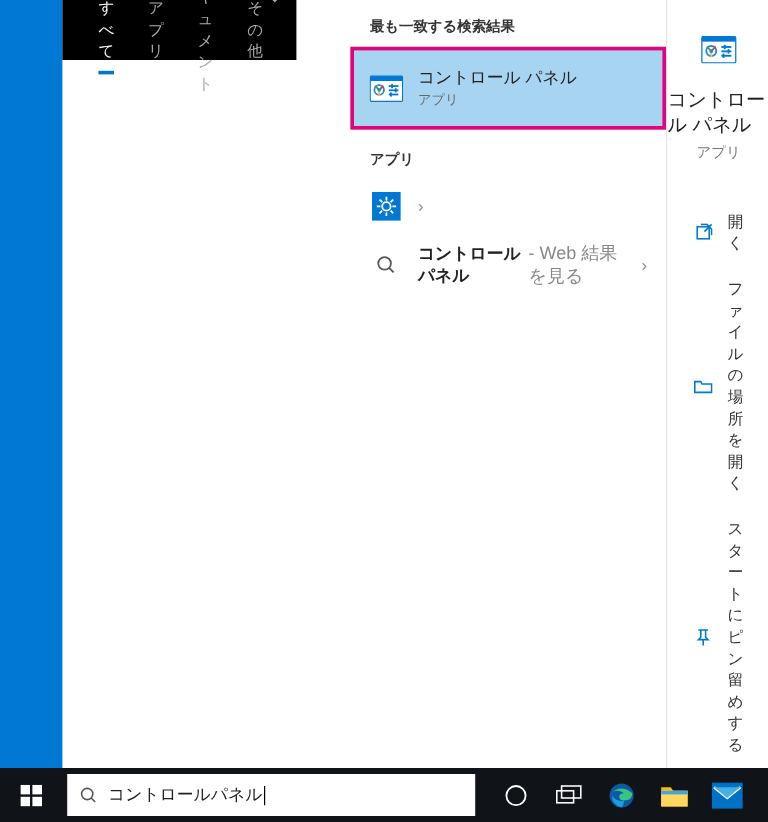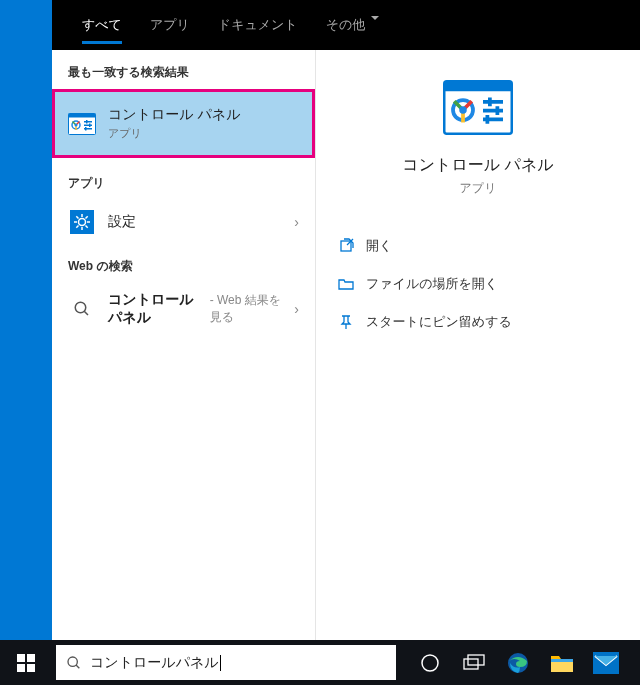--- a/index.html
+++ b/index.html
@@ -1,18 +1,18 @@
 <!DOCTYPE html>
 <html><head>
   <meta charset="utf-8">
   <style>
     * { margin: 0; padding: 0; box-sizing: border-box; font-family: "Yu Gothic UI", "Meiryo", sans-serif; }
     body { width: 640px; height: 685px; background: #0078d4; overflow: hidden; position: relative; }
     
-    .panel { position: absolute; left: 52px; top: 0; width: 588px; height: 640px; background: #fff; display: flex; flex-direction: column; }
+    .panel { position: absolute; left: 52px; top: 0; width: 588px; height: 640px; background: #fff; display: flex; flex-direction: row; gap: 45px; }
     
     .tabs { background: #000; height: 50px; display: flex; align-items: center; padding-left: 16px; }
     .tab { color: #aaa; font-size: 13px; padding: 16px 14px; cursor: pointer; position: relative; }
     .tab.active { color: #fff; }
     .tab.active::after { content: ""; position: absolute; left: 14px; right: 14px; bottom: 6px; height: 3px; background: #0078d4; }
     .tab-other { display: flex; align-items: flex-start; gap: 4px; }
     .chev-down { width: 0; height: 0; border-left: 4px solid transparent; border-right: 4px solid transparent; border-top: 4px solid #aaa; margin-left: 2px; }
     
     .content-row { display: flex; flex: 1; }
     .left { width: 264px; border-right: 1px solid #e5e5e5; padding-top: 0; }
@@ -21,21 +21,21 @@
     .section-label { font-size: 12px; font-weight: bold; color: #333; padding: 14px 16px 8px 16px; }
     
     .result-item { display: flex; align-items: center; padding: 8px 16px; gap: 12px; position: relative; }
     .result-item.selected { background: #a7d4f0; border: 3px solid #e6007e; margin: 0 0 3px 0; padding: 14px 13px; }
     .result-icon { width: 28px; height: 28px; display: flex; align-items: center; justify-content: center; flex-shrink: 0; }
     .result-text { flex: 1; }
     .result-title { font-size: 14px; color: #222; }
     .result-sub { font-size: 11px; color: #666; margin-top: 2px; }
     .result-chev { color: #888; font-size: 14px; }
     .web-search-text { display: flex; gap: 4px; align-items: baseline; }
-    .web-hint { font-size: 12px; color: #888; }
+    .web-hint { font-size: 15px; color: #888; }
     
     .big-icon { width: 70px; height: 55px; margin-bottom: 20px; }
     .detail-title { font-size: 16px; color: #222; margin-bottom: 4px; }
     .detail-sub { font-size: 12px; color: #777; margin-bottom: 30px; }
     
     .actions { align-self: stretch; padding: 0 22px; }
     .action-item { display: flex; align-items: center; gap: 12px; padding: 10px 0; cursor: pointer; text-align: center; }
     .action-icon { width: 16px; height: 16px; color: #0078d4; display: flex; align-items: center; justify-content: center; }
     .action-label { font-size: 13px; color: #333; }
     
@@ -106,27 +106,23 @@
               <line x1="12" y1="17" x2="12" y2="20"></line>
               <line x1="4" y1="12" x2="7" y2="12"></line>
               <line x1="17" y1="12" x2="20" y2="12"></line>
               <line x1="6.3" y1="6.3" x2="8.5" y2="8.5"></line>
               <line x1="15.5" y1="15.5" x2="17.7" y2="17.7"></line>
               <line x1="6.3" y1="17.7" x2="8.5" y2="15.5"></line>
               <line x1="15.5" y1="8.5" x2="17.7" y2="6.3"></line>
             </g>
           </svg>
         </div>
-        <div class="result-text">
-          <div class="result-title">設定</div>
-        </div>
         <div class="result-chev">›</div>
       </div>
 
-      <div class="section-label">Web の検索</div>
 
       <div class="result-item">
         <div class="result-icon">
           <svg width="18" height="18" viewBox="0 0 24 24" fill="none" stroke="#555" stroke-width="2">
             <circle cx="10" cy="10" r="7"></circle>
             <line x1="20" y1="20" x2="15" y2="15"></line>
           </svg>
         </div>
         <div class="result-text web-search-text">
           <span class="result-title" style="font-weight:bold">コントロールパネル</span>

